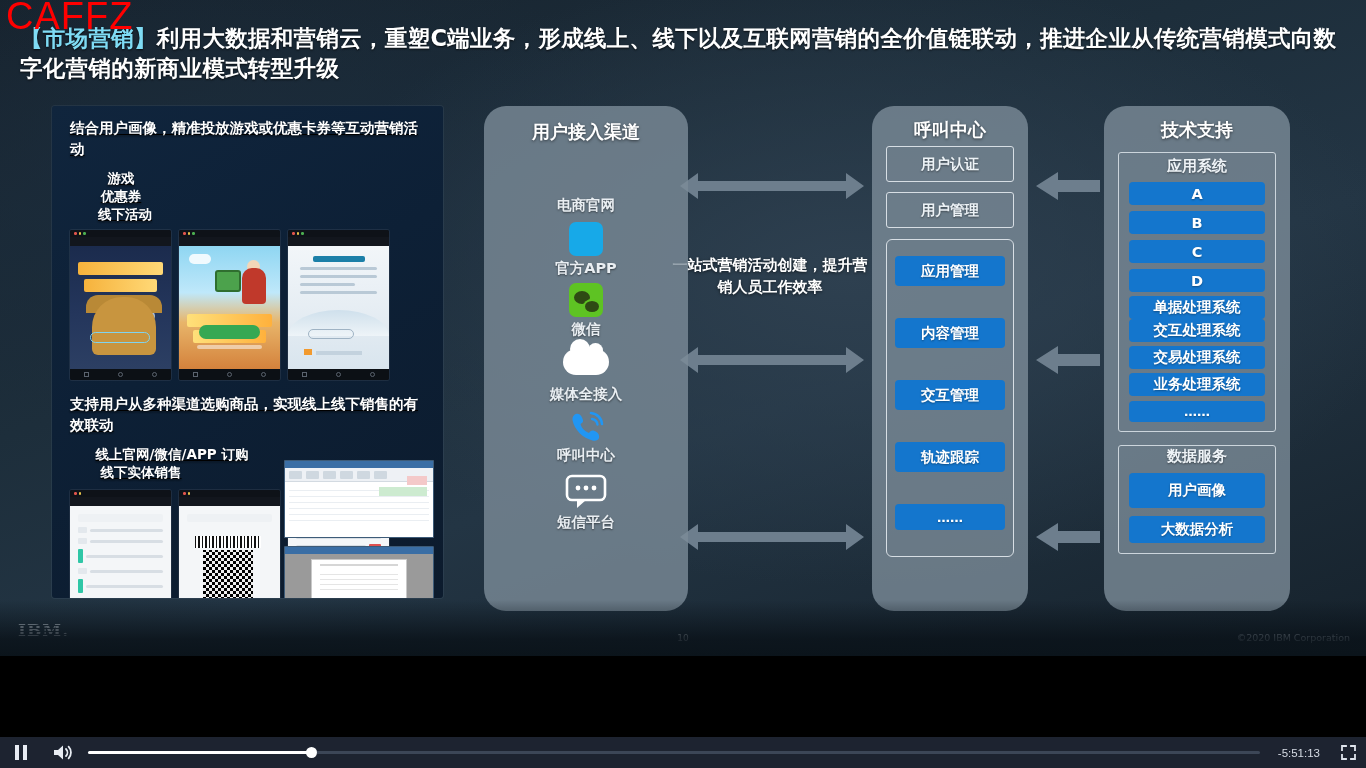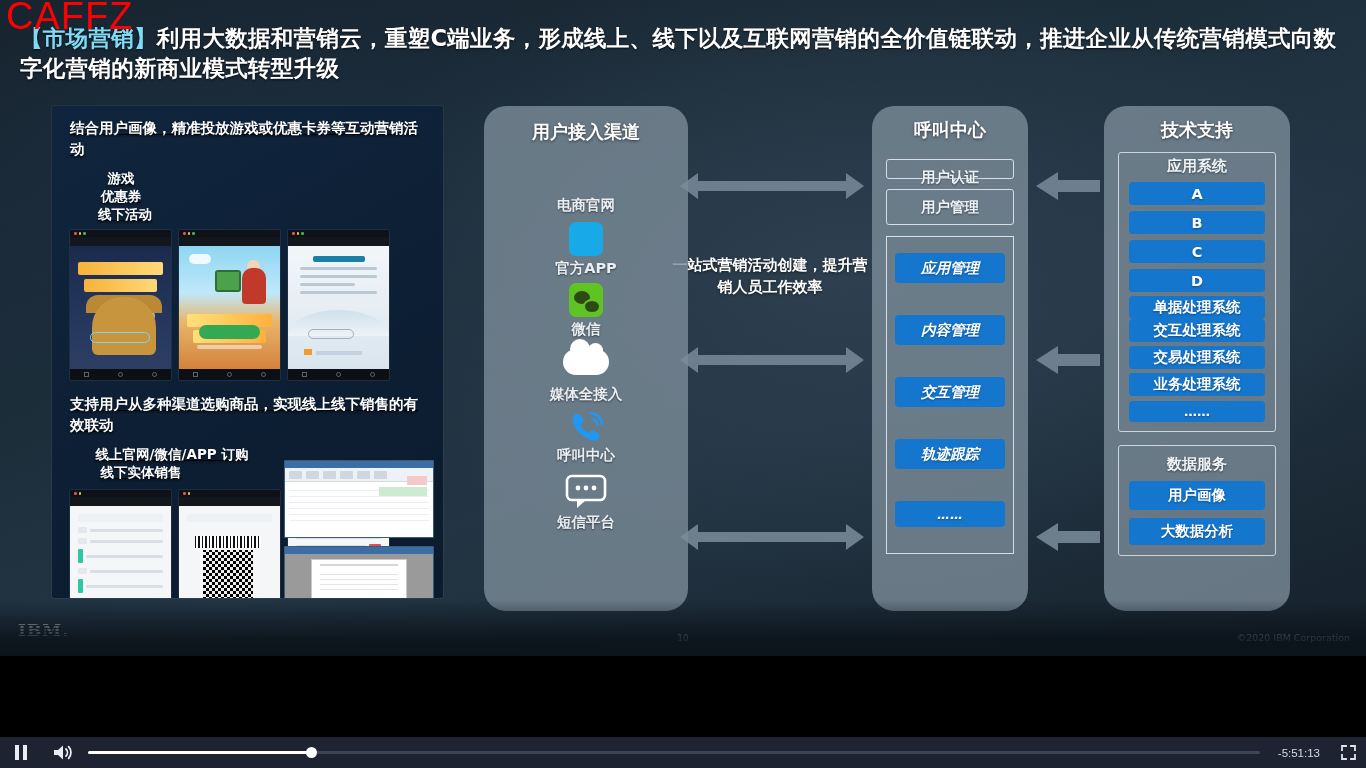--- a/index.html
+++ b/index.html
@@ -196,21 +196,21 @@
   .ic-cloud:after { content:""; position:absolute; right:6px; top:-6px; width:15px; height:15px;
       background:#fff; border-radius:50%;}
   .ic-phone svg, .ic-sms svg { display:block; }
 
   
   .pf-box {
     border:1px solid #d7dee4; border-radius:3px; color:#ecf2f6;
     font-size:14.5px; font-weight:bold; text-align:center;
     text-shadow: 0 1px 2px rgba(0,0,0,.45);
   }
-  .pf-group { border:1px solid #d7dee4; border-radius:0;font-style:italic; }
+  .pf-group { border:1px solid #d7dee4; border-radius:6px; }
   .blue-btn {
     background:#1476cd; border-radius:4px; color:#ffffff;
     font-size:14.5px; font-weight:bold; text-align:center;
     text-shadow:0 1px 2px rgba(0,0,0,.35);
     display:flex; align-items:center; justify-content:center;
   }
 
   
   .tech-group { border:1px solid #ccd5dc; border-radius:3px; }
   .tech-group-title { text-align:center; color:#eef3f7; font-weight:bold; font-size:15px;
@@ -546,21 +546,21 @@
             </svg>
           </div>
           <div class="ch-label" style="margin-top:2px">短信平台</div>
         </div>
       </div>
     </div>
 
     <div class="col" id="col-platform">
       <div class="col-title" style="margin-top:12px">呼叫中心</div>
 
-      <div class="pf-box" style="margin:17px 14px 0; height:20px; line-height:35px">
+      <div class="pf-box" style="margin:4px 14px 0; height:36px; line-height:35px">
         <span>用户认证</span>
       </div>
       <div class="pf-box" style="margin:10px 14px 0; height:36px; line-height:35px">
         <span>用户管理</span>
       </div>
 
       <div class="pf-group" style="margin:11px 14px 0; height:318px; padding:16px 8px 0">
         <div class="blue-btn" style="height:30px; margin-bottom:32px">
           <span>应用管理</span>
         </div>
@@ -606,23 +606,23 @@
             <span>交易处理系统</span>
           </div>
         <div class="blue-btn" style="height:23px; margin-top:4px">
             <span>业务处理系统</span>
           </div>
         <div class="blue-btn" style="height:21px; margin-top:5px; font-size:13px">
             <span>……</span>
           </div>
       </div>
 
-      <div class="tech-group" style="margin:13px 14px 0; padding:9px 10px 10px">
+      <div class="tech-group" style="margin:13px 14px 0; padding:1px 10px 10px">
         <div class="tech-group-title">数据服务</div>
-        <div class="blue-btn" style="height:29px; margin-top:7px">
+        <div class="blue-btn" style="height:35px; margin-top:7px">
             <span>用户画像</span>
           </div>
         <div class="blue-btn" style="height:27px; margin-top:8px">
             <span>大数据分析</span>
           </div>
       </div>
     </div>
 
     <div id="ibm-logo">IBM.</div>
     <div id="page-no">10</div>

